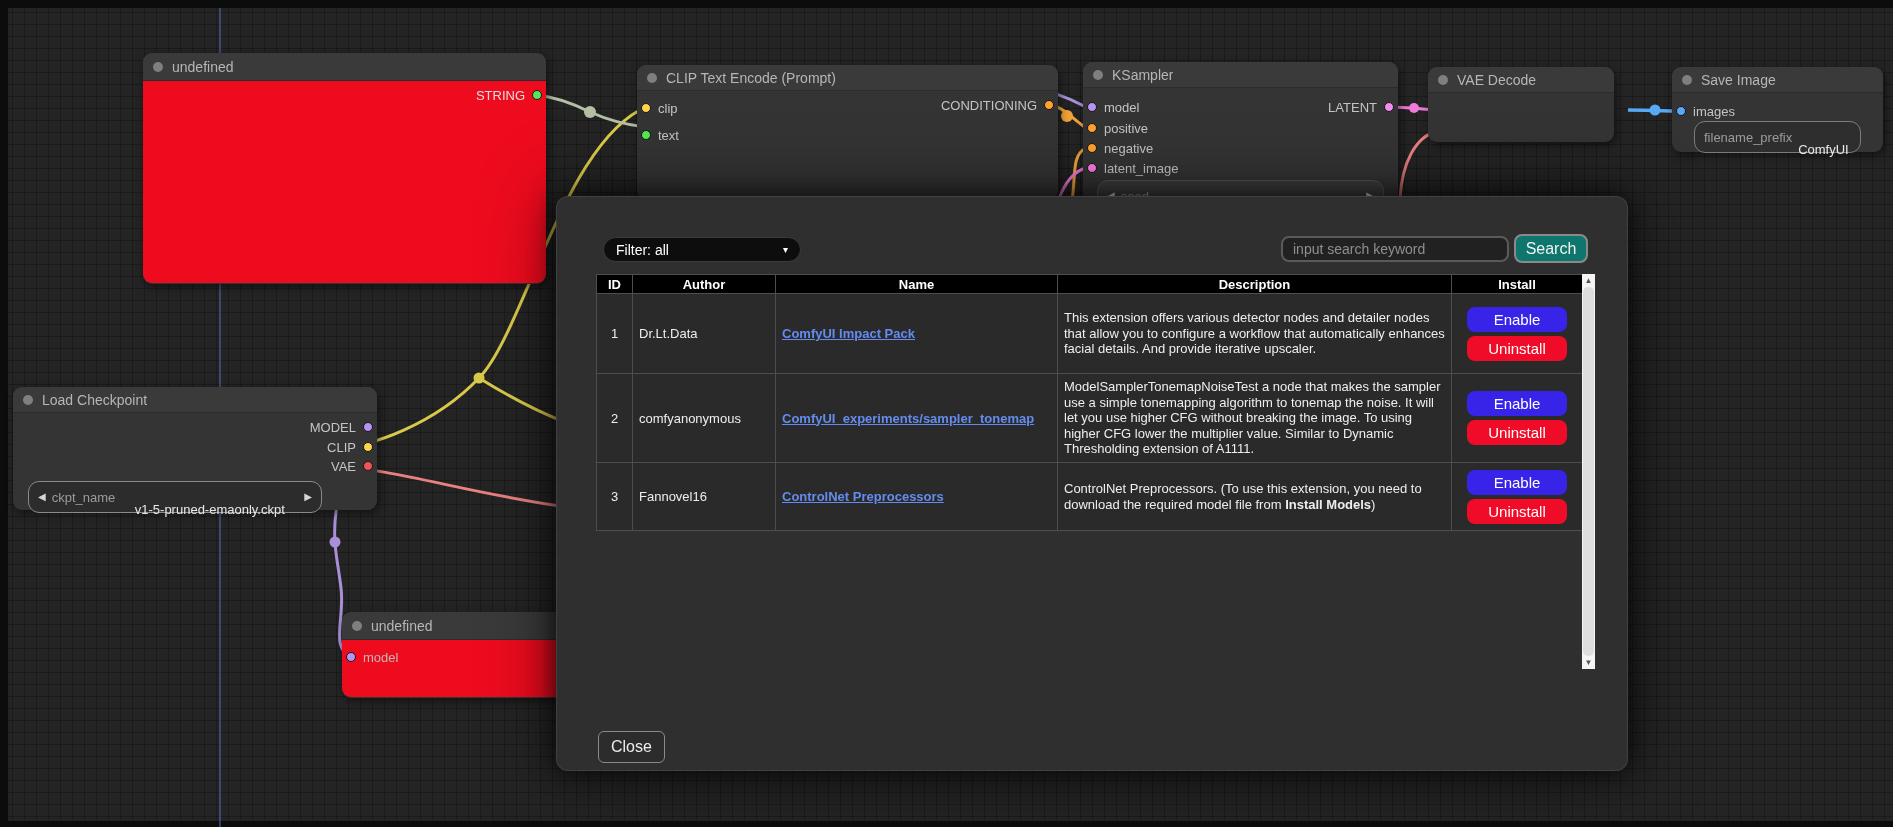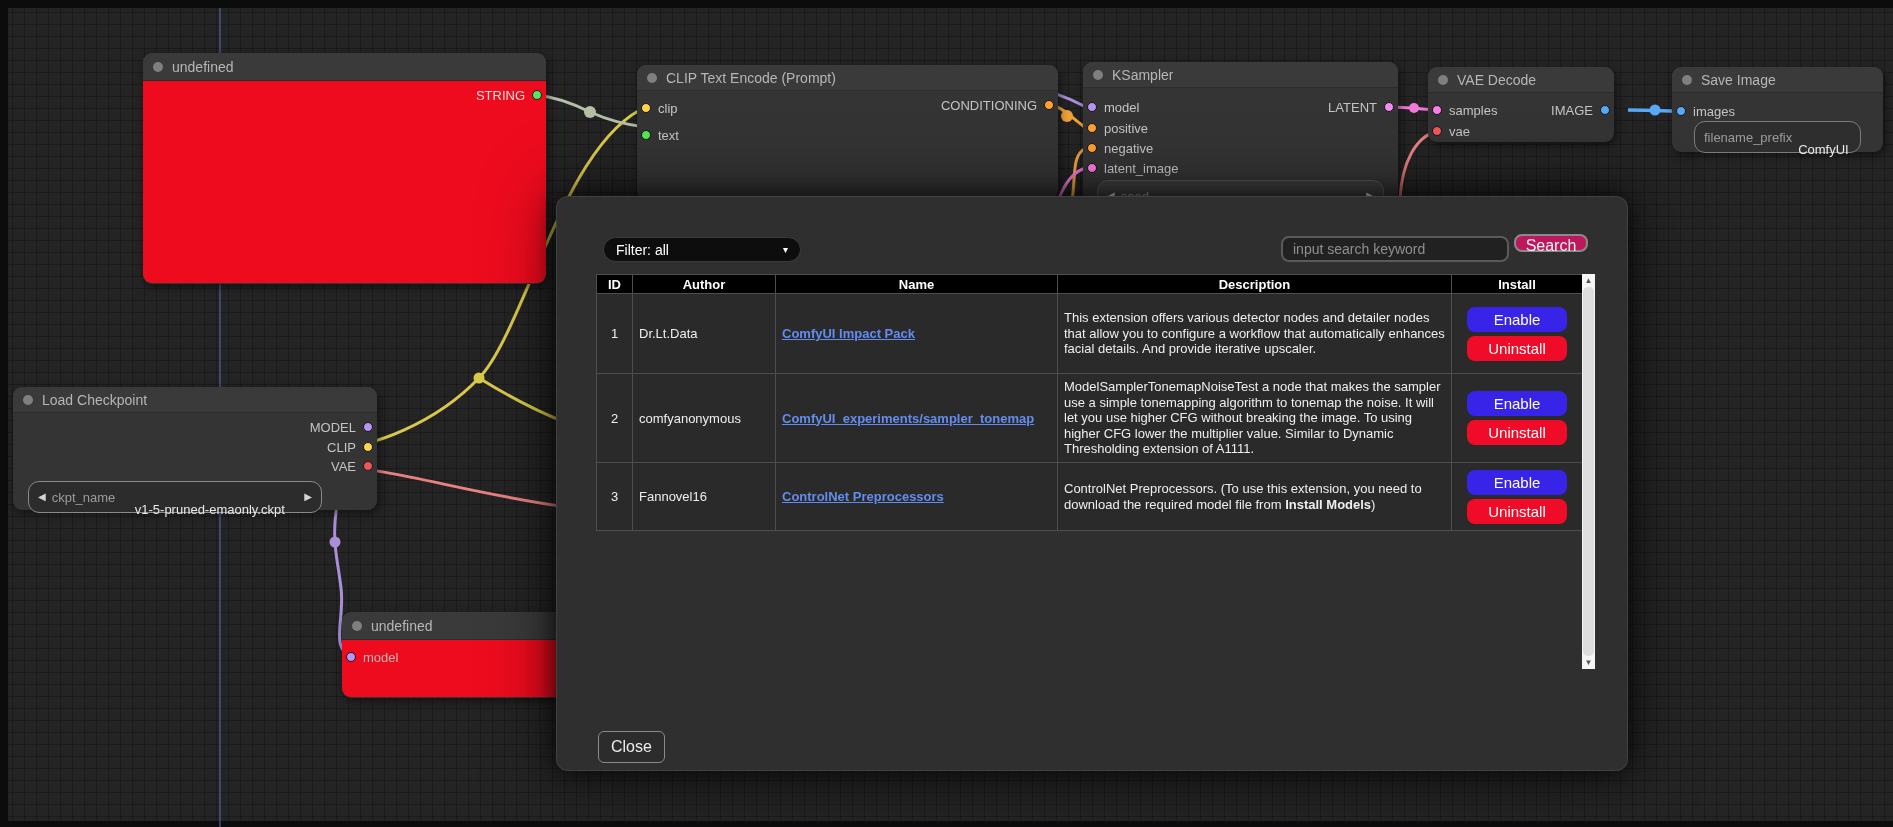--- a/index.html
+++ b/index.html
@@ -47,22 +47,22 @@
   #modal{position:absolute;left:556px;top:196px;width:1072px;height:575px;z-index:10;
          background:#2f2f2f;border-radius:12px;border:1px solid rgba(255,255,255,0.09);
          box-shadow:0 0 26px rgba(0,0,0,0.75), 0 0 70px rgba(0,0,0,0.5);}
   #filter-select{position:absolute;left:46px;top:40px;width:198px;height:25px;border-radius:13px;
          background:#0d0d0d;border:1px solid #3c3c3c;color:#fff;font-size:14px;display:flex;
          align-items:center;justify-content:space-between;padding:0 12px;cursor:pointer;}
   #filter-caret{font-size:10px;color:#fff;}
   #search-input{position:absolute;left:724px;top:39px;width:228px;height:26px;border-radius:8px;
          background:#212121;border:2px solid #5a5a5a;color:#e8e8e8;font-size:14px;padding:0 10px;outline:none;}
   #search-input::placeholder{color:#8f8f8f;}
-  #search-btn{position:absolute;left:957px;top:37px;width:74px;height:18px;border-radius:8px;
-         background:#be185d;border:2px solid #8a8a8a;color:#f2f2f2;font-size:16px;cursor:pointer;}
+  #search-btn{position:absolute;left:957px;top:37px;width:74px;height:29px;border-radius:8px;
+         background:#0f766e;border:2px solid #8a8a8a;color:#f2f2f2;font-size:16px;cursor:pointer;}
   #table-wrap{position:absolute;left:39px;top:77px;width:999px;height:395px;}
   table.ext{border-collapse:collapse;table-layout:fixed;width:986px;background:rgba(0,0,0,0.10);}
   table.ext th{background:#000;color:#fff;font-size:13px;font-weight:bold;height:19px;
          border:1px solid #4e4e4e;padding:0 4px;}
   table.ext td{border:1px solid #4e4e4e;color:#eee;font-size:13px;vertical-align:middle;padding:2px 6px;}
   td.c-id{text-align:center;}
   td.c-desc{line-height:15.5px;padding:3px 7px;}
   a.extlink{color:#648cf0;font-weight:bold;text-decoration:underline;}
   .ibtn{display:block;width:100px;height:25px;margin:4px auto;border:none;border-radius:8px;
         color:#fff;font-size:15px;cursor:pointer;line-height:23px;text-align:center;}
@@ -187,34 +187,20 @@
         <span class="warrow">▶</span>
       </div>
     </div>
   </div>
 
   <div class="node" style="left:1428px;top:67px;width:186px;height:75px">
     <div class="nh">
         <span class="ndot"></span>
         <span class="ntitle">VAE Decode</span>
       </div>
-    <div class="nb" style="height:48px">
-      <div class="slot in" style="top:9px">
-          <i class="pdot" style="background:#ff7ce5"></i>
-          <span>samples</span>
-        </div>
-      <div class="slot in" style="top:30px">
-          <i class="pdot" style="background:#f05555"></i>
-          <span>vae</span>
-        </div>
-      <div class="slot out" style="top:9px">
-          <i class="pdot" style="background:#58a8f5"></i>
-          <span>IMAGE</span>
-        </div>
-    </div>
   </div>
 
   <div class="node" style="left:1672px;top:67px;width:211px;height:85px">
     <div class="nh">
         <span class="ndot"></span>
         <span class="ntitle">Save Image</span>
       </div>
     <div class="nb" style="height:58px">
       <div class="slot in" style="top:10px">
           <i class="pdot" style="background:#58a8f5"></i>

